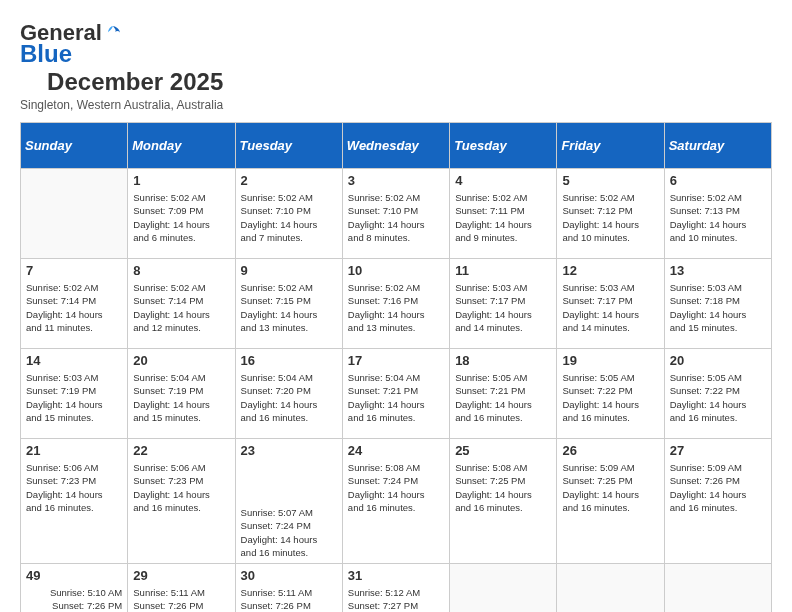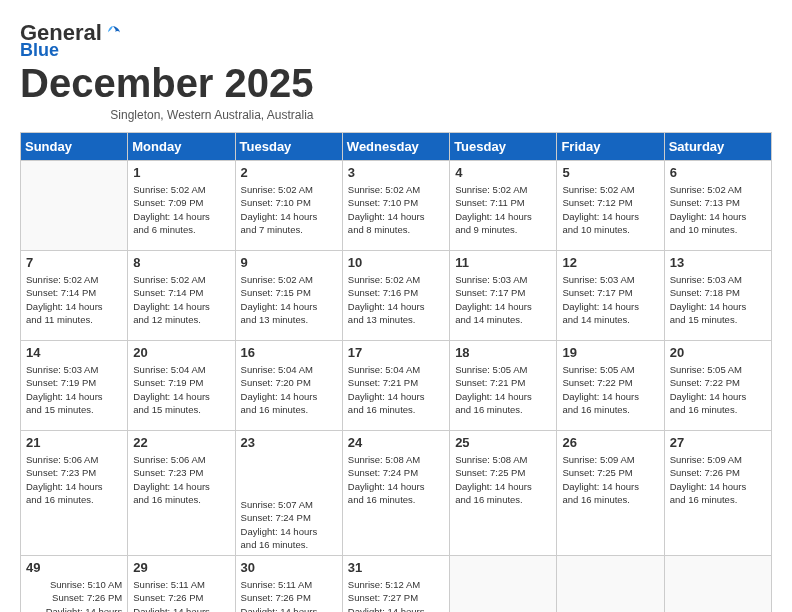--- a/index.html
+++ b/index.html
@@ -19,44 +19,45 @@
     }
     .logo {
       display: flex;
       flex-direction: column;
       align-items: flex-start;
     }
     .title-block {
       text-align: right;
     }
     .month-title {
-      font-size: 40px;
+      font-size: 24px;
       font-weight: bold;
       color: #333;
     }
     .location-title {
       font-size: 12px;
       color: #555;
       margin-top: 2px;
     }
     table {
       width: 100%;
       border-collapse: collapse;
       table-layout: fixed;
     }
     thead tr {
       background-color: #1565c0;
       color: #fff;
     }
     thead th {
-      padding: 6px 4px;
+      padding: 15px 4px;
       font-size: 13px;
       font-weight: bold;
       text-align: left;
       border: 1px solid #ccc;
+      font-style: italic;
     }
     tbody tr {
       vertical-align: top;
     }
     tbody td {
       border: 1px solid #ccc;
       padding: 4px 5px;
       font-size: 10px;
       color: #333;
       height: 90px;
@@ -82,21 +83,21 @@
 
 <div class="header">
   <div class="logo">
     <div style="display:flex; align-items:center;">
       <span style="font-size:22px; font-weight:bold; color:#333;">General</span>
       <svg width="18" height="18" viewBox="0 0 18 18" style="margin:0 2px;">
         <path d="M9 2 C11 2, 16 5, 16 9 C16 7, 13 6, 11 8 C13 6, 10 4, 9 2Z" fill="#1565c0"></path>
         <path d="M9 2 C7 2, 4 5, 4 9 C4 7, 7 7, 9 2Z" fill="#42a5f5"></path>
       </svg>
     </div>
-    <span style="font-size:18px; font-weight:bold; color:#1565c0; margin-top:-6px;">Blue</span>
+    <span style="font-size:24px; font-weight:bold; color:#1565c0; margin-top:-6px;">Blue</span>
   </div>
   <div class="title-block">
     <div class="month-title">December 2025</div>
     <div class="location-title">Singleton, Western Australia, Australia</div>
   </div>
 </div>
 
 <table>
   <thead>
     <tr>

